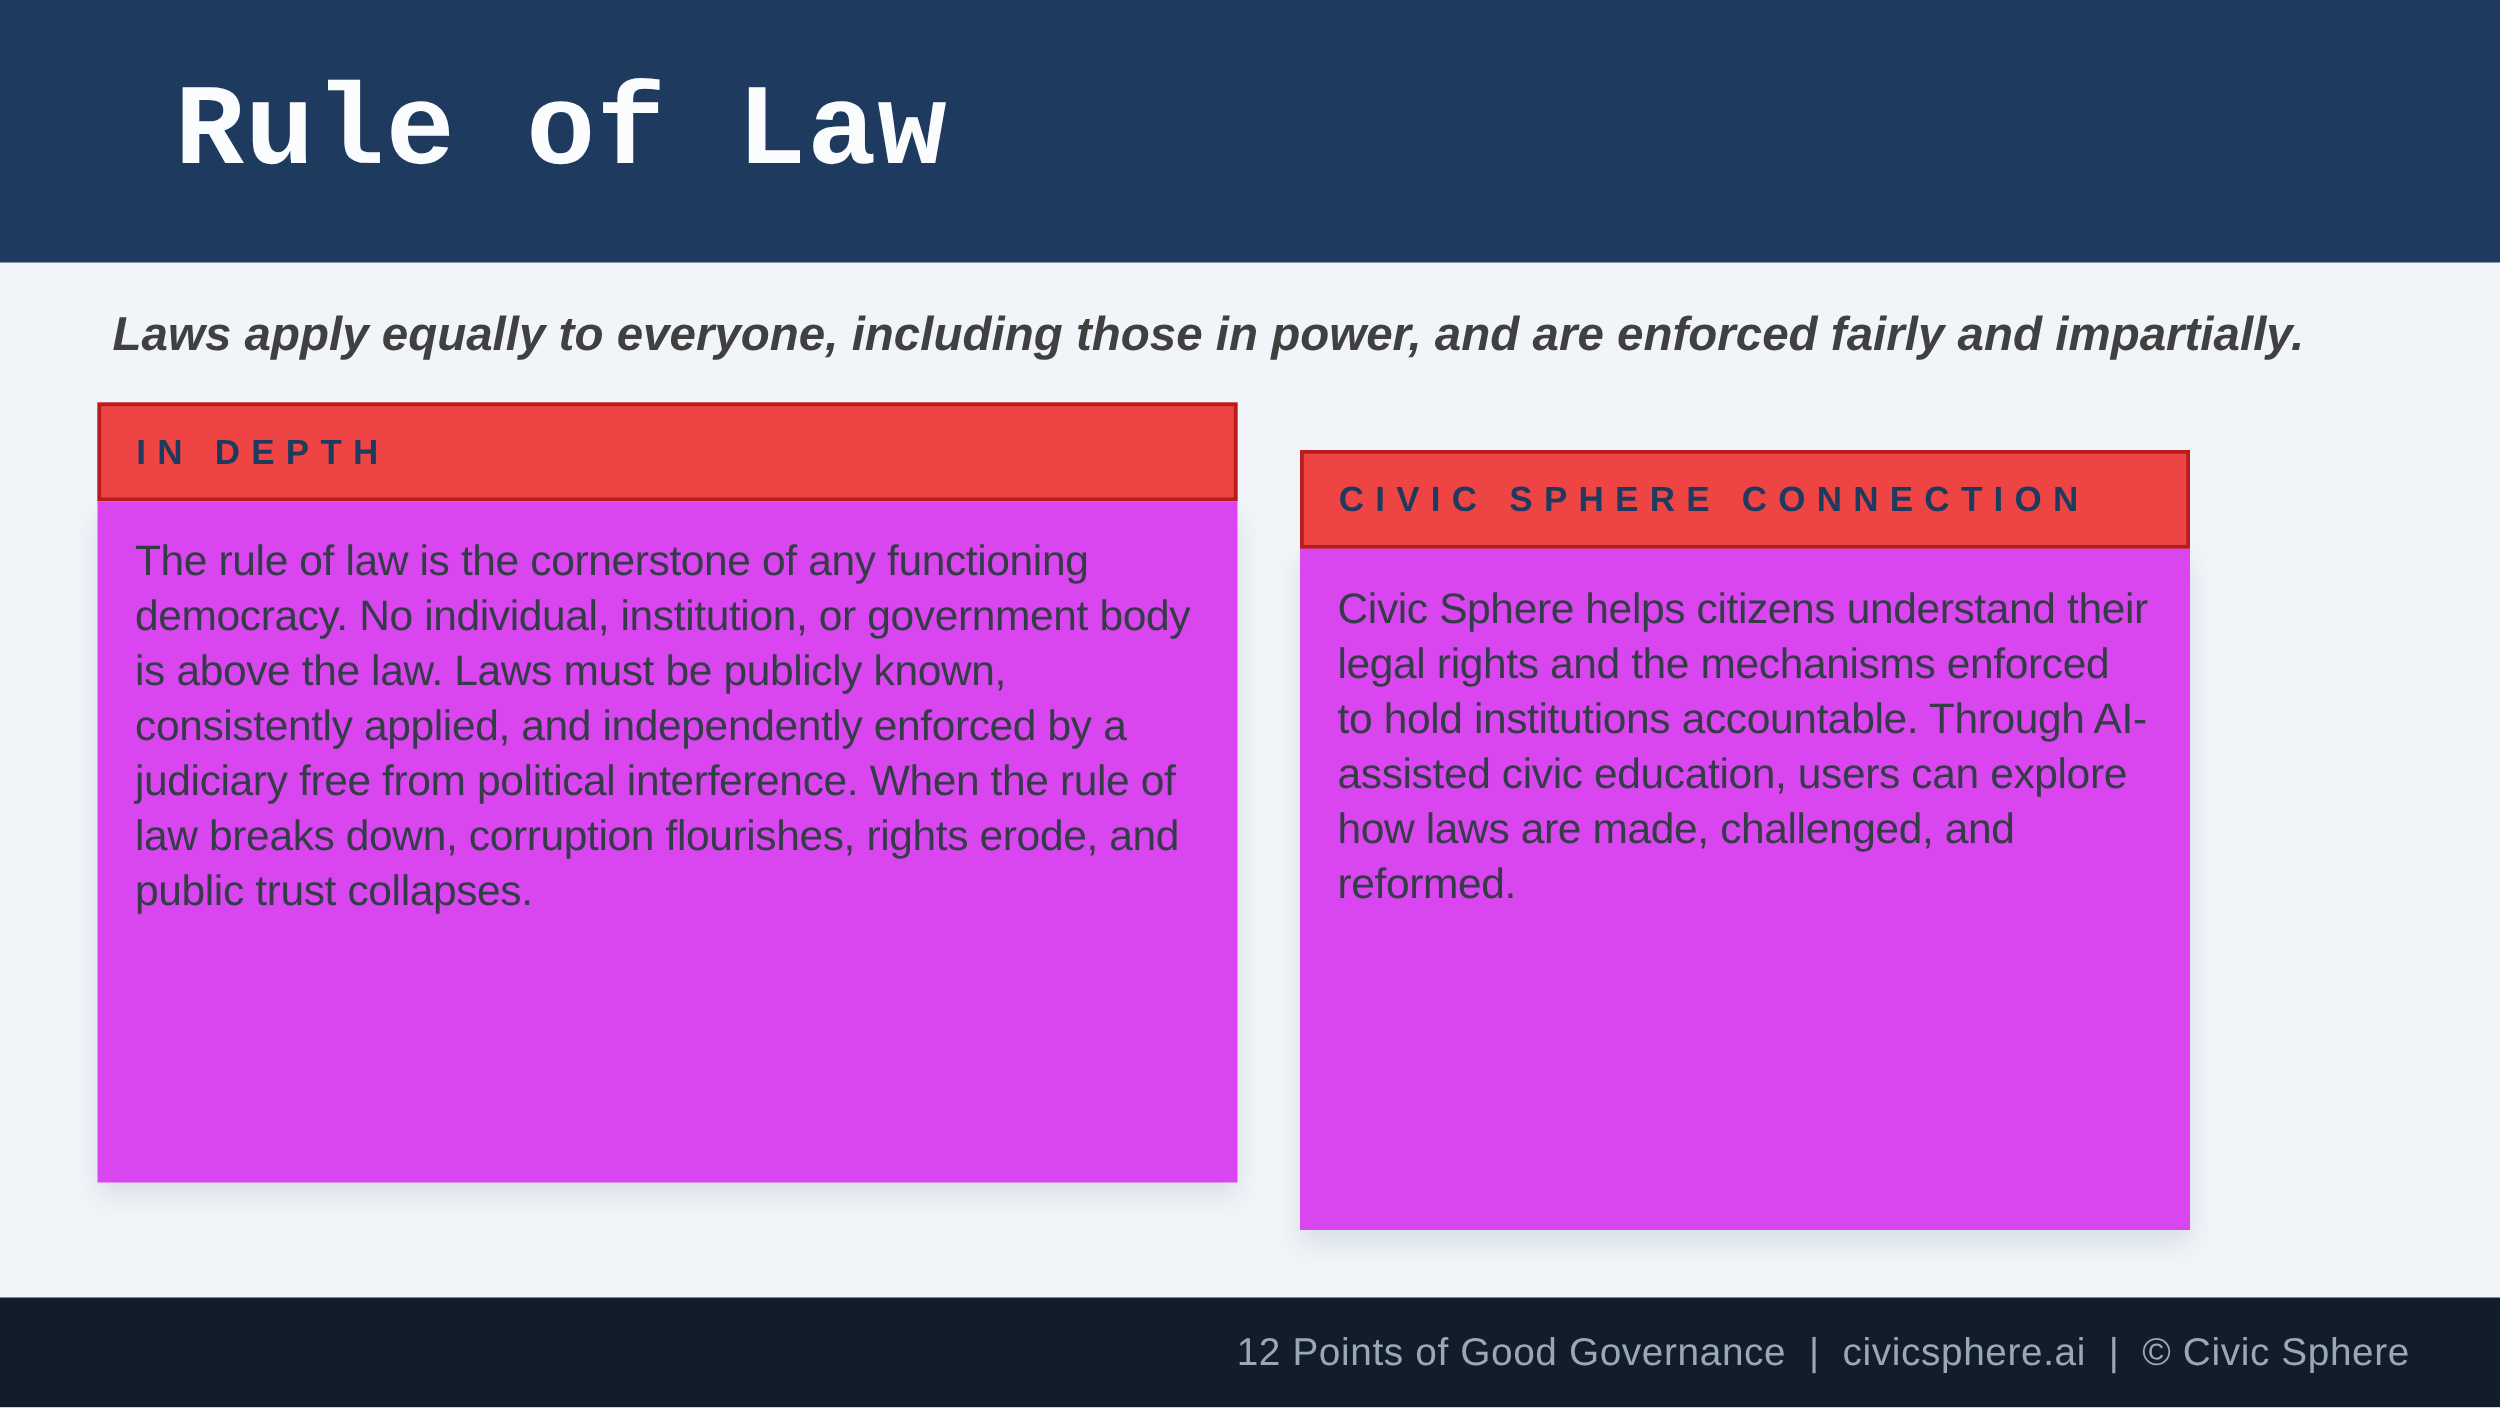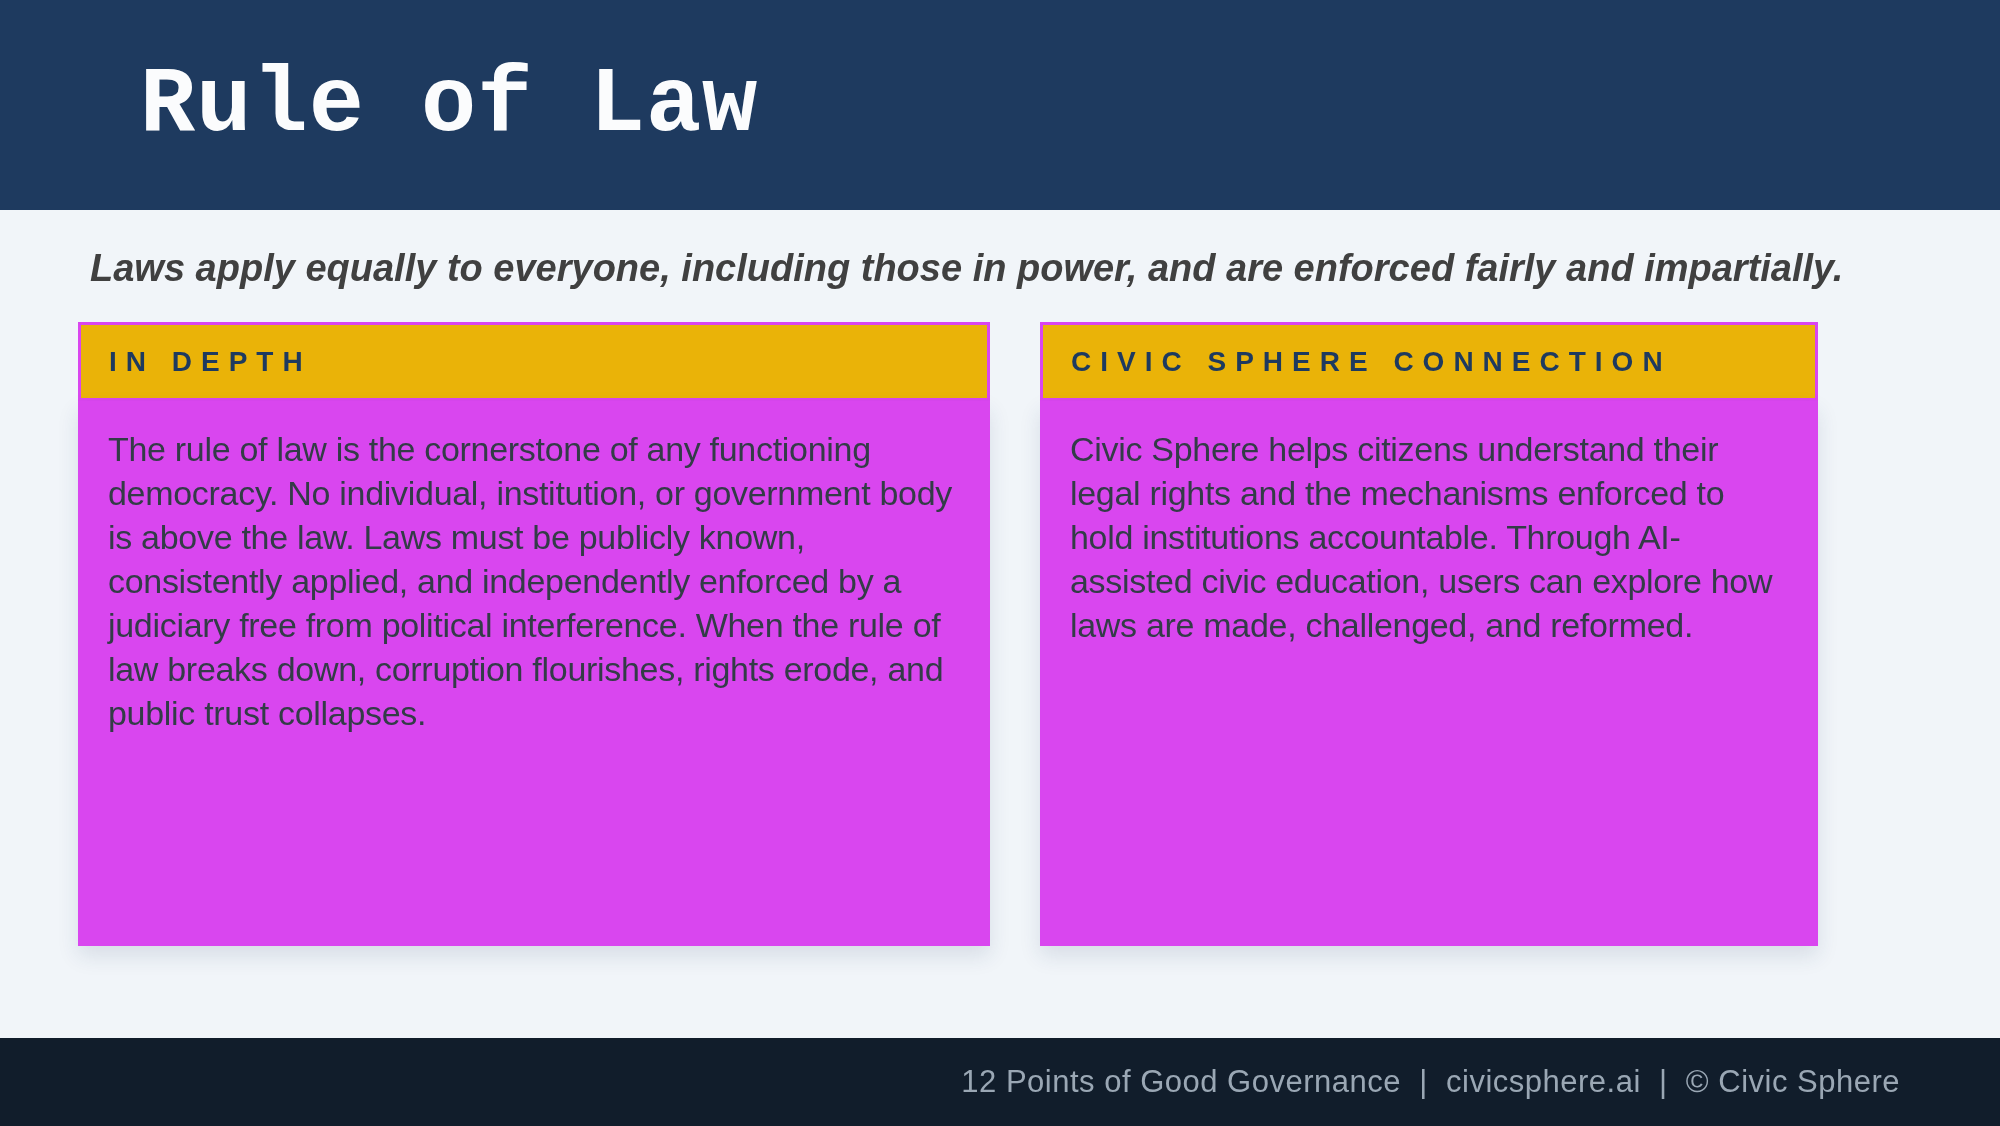--- a/index.html
+++ b/index.html
@@ -58,24 +58,24 @@
     font-size: 38px;
     line-height: 48px;
     color: #404040;
   }
   .cards {
     display: flex;
     margin: 30px 80px 0 78px;
     gap: 50px;
   }
   .card-left  { width: 912px; flex: 0 0 auto; }
-  .card-right { width: 778px; flex: 0 0 auto; }
+  .card-right { width: 712px; flex: 0 0 auto; margin-top: 38px; }
   .card-header {
-    background: #eab308;
-    border: 3px solid #d946ef;
+    background: #ef4444;
+    border: 3px solid #b91c1c;
     padding: 21px 28px 20px 28px;
     font-weight: bold;
     font-size: 28px;
     letter-spacing: 9px;
     color: #1e3a5f;
   }
   .card-content {
     background: #d946ef;
     height: 545px;
     padding: 26px 30px;
@@ -90,21 +90,21 @@
 
   
   .slide-footer {
     position: absolute;
     left: 0; right: 0; bottom: 0;
     height: 88px;
     background: #111d2b;
     display: flex;
     align-items: center;
     justify-content: flex-end;
-    padding-right: 100px;
+    padding-right: 72px;
   }
   .footer-text {
     font-size: 31px;
     color: #9aa7b4;
     letter-spacing: 0.5px;
   }
 </style>
 </head>
 <body>
 

